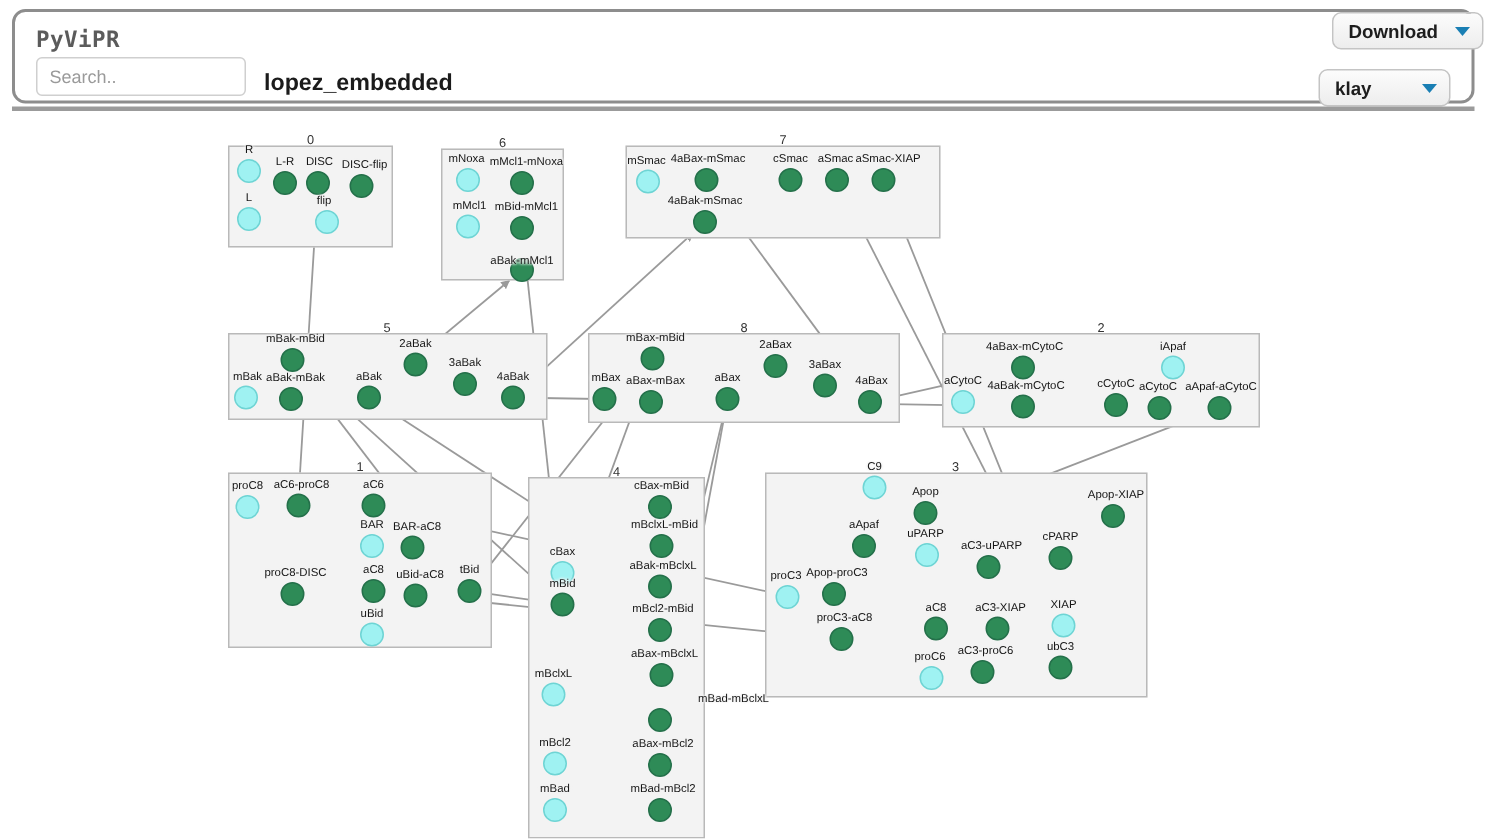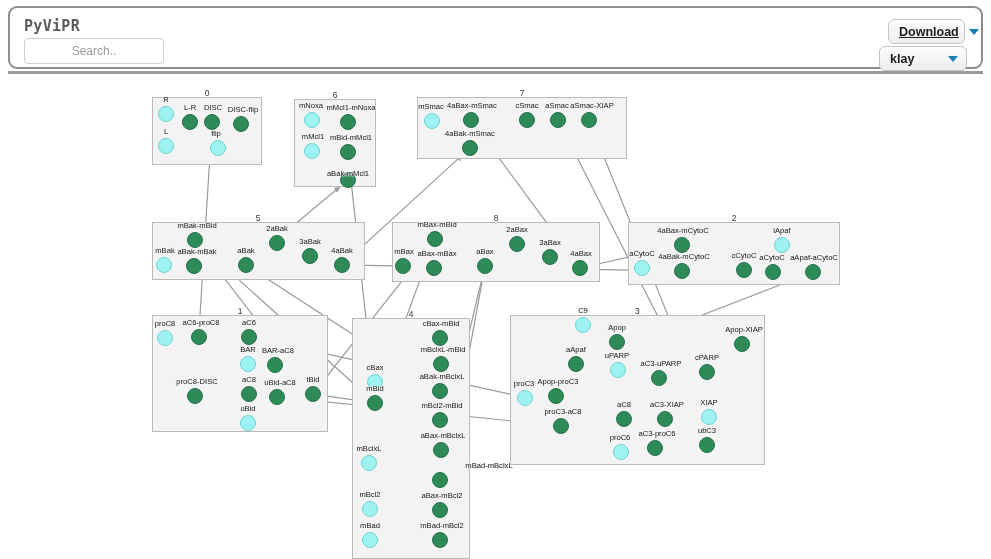--- a/index.html
+++ b/index.html
@@ -27,21 +27,20 @@
     letter-spacing: .3px;
   }
   #search-input {
     position: absolute; left: 14px; top: 30px;
     width: 140px; height: 26px;
     border: 1px solid #cfcfcf; border-radius: 4px;
     background: #fff; padding: 0 8px;
     font-family: "Liberation Sans", sans-serif;
     font-size: 12px; color: #222;
     outline: none;
-    text-align: center;
   }
   #search-input::placeholder { color: #9a9a9a; }
   #model-title {
     position: absolute; left: 166px; top: 39px;
     font-size: 15.5px; font-weight: bold; color: #1b1b1b;
     white-space: nowrap;
   }
 
   .btn-group {
     position: absolute; top: 11px;
@@ -70,21 +69,21 @@
     cursor: pointer;
     display: flex; align-items: center; justify-content: space-between;
     padding: 0 8px 0 10px;
   }
   .dd .caret {
     width: 0; height: 0; margin-left: 10px;
     border-left: 5px solid transparent;
     border-right: 5px solid transparent;
     border-top: 6px solid #1a7fb4;
   }
-  #dd-download { top: 11px; left: 878px; width: 77px; text-decoration: underline; }
+  #dd-download { top: 0; left: 878px; width: 101px; }
   #dd-layout   { top: 38px; left: 869px; width: 88px; font-weight: bold; }
 
   #toolbar-underline {
     position: absolute; left: 8px; top: 71px;
     width: 975px; height: 3px; background: #9b9b9b;
   }
 
   
   #canvas { position: absolute; left: 0; top: 76px; width: 991px; height: 483px; }
   #edges { position: absolute; left: 0; top: 0; }
@@ -120,20 +119,21 @@
   }
 </style>
 </head>
 <body>
 
 <div id="app">
 
   <div id="toolbar">
     <div id="brand">PyViPR</div>
     <input id="search-input" type="text" placeholder="Search.." style="">
+    <div id="model-title">lopez_embedded</div>
 
 
     <div id="dd-download" class="dd">
       <span>Download</span>
       <span class="caret"></span>
     </div>
 
     <div id="dd-layout" class="dd">
       <span>klay</span>
       <span class="caret"></span>

